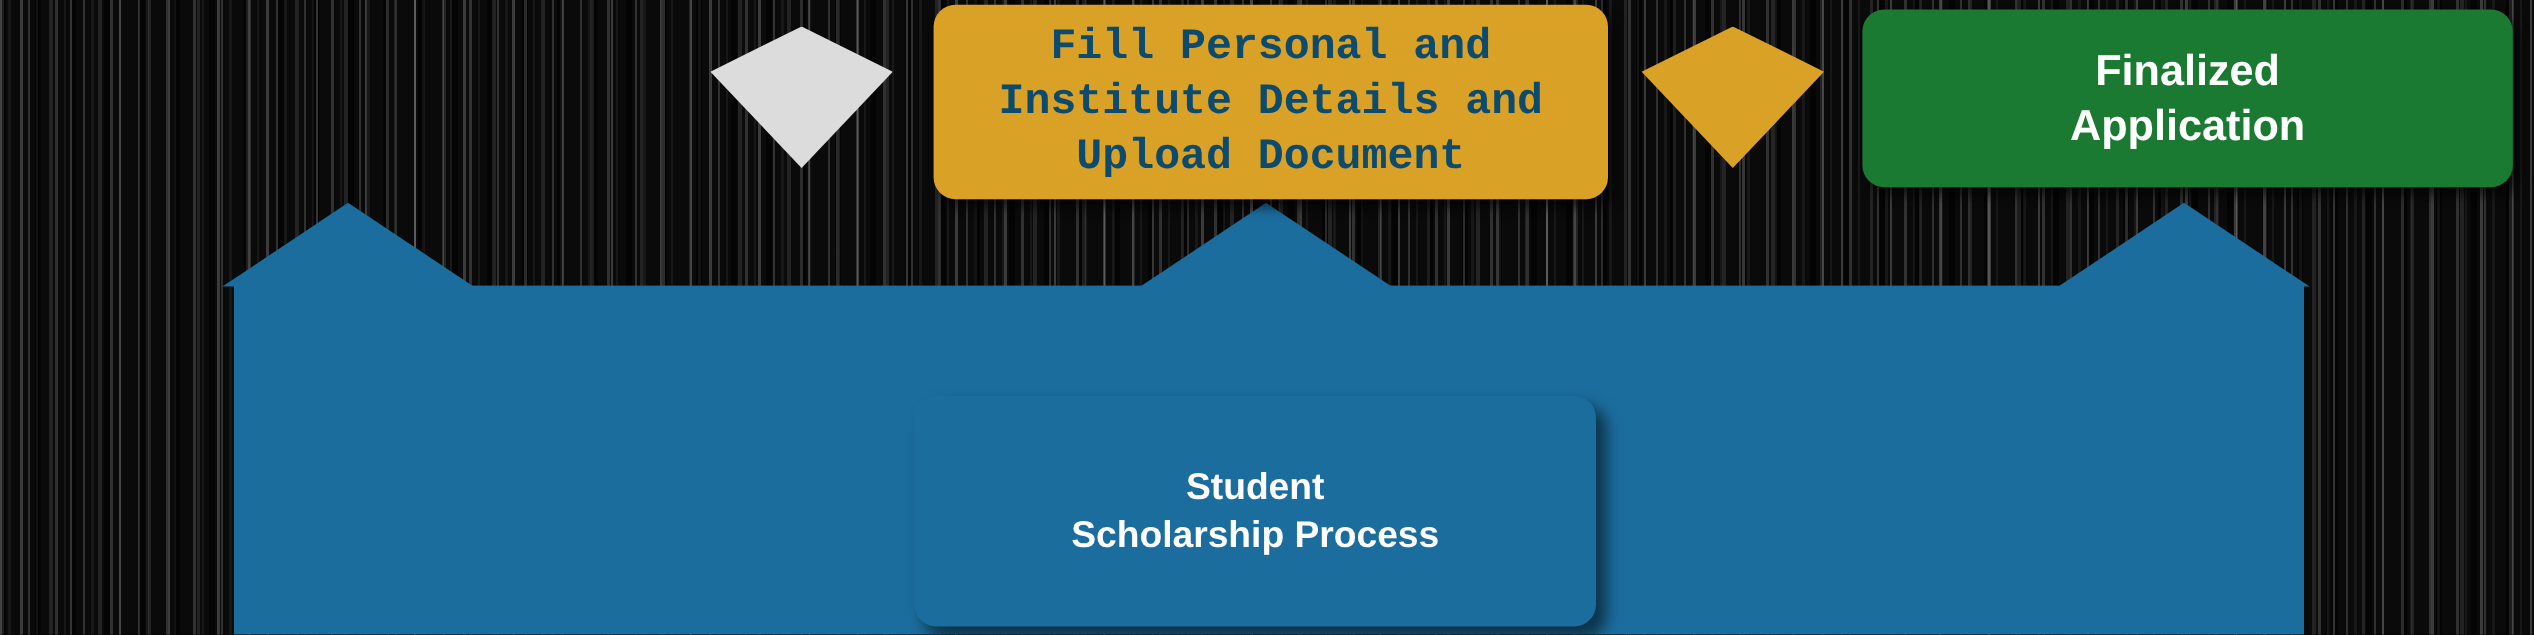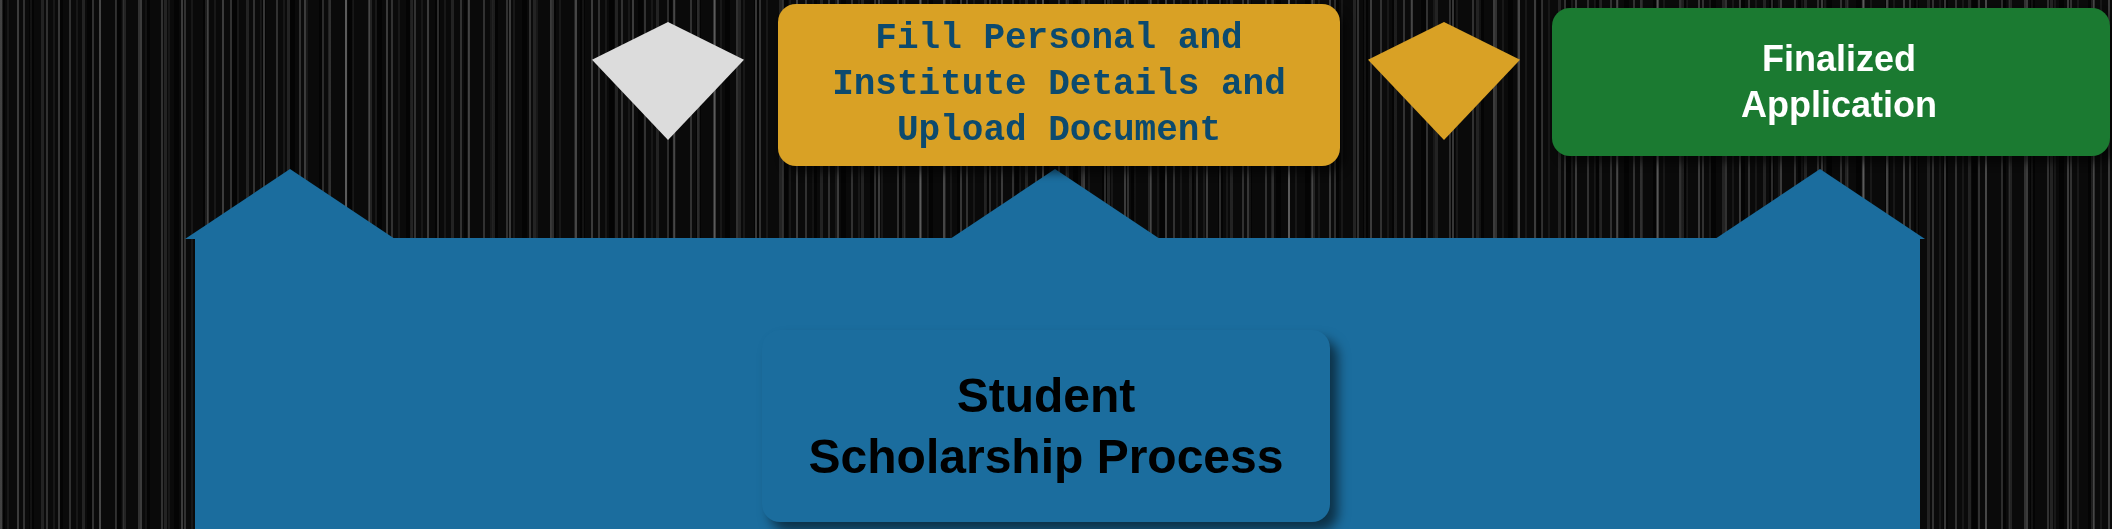--- a/index.html
+++ b/index.html
@@ -44,21 +44,21 @@
   .blue-tri{
     position:absolute;
     width:210px;height:70px;top:169px;
     clip-path:polygon(50% 0, 100% 100%, 0 100%);
   }
   .tri1{left:185px;}
   .tri2{left:950px;}
   .tri3{left:1715px;}
   .center-box{
     left:762px; top:330px; width:568px; height:192px;
-    color:#000000; font-size:48px;
+    color:#ffffff; font-size:31px;
     box-shadow:8px 9px 12px rgba(0,0,0,0.55);
   }
 </style>
 </head>
 <body>
 
 <div class="canvas">
 
   <div class="blue-rect" style="background: rgb(27, 109, 158);"></div>
   <div class="blue-tri tri1" style="background: rgb(27, 109, 158);"></div>
@@ -67,19 +67,19 @@
 
 
   <div class="connector connector1" style="background: rgb(220, 220, 220);"></div>
 
   <div class="box step step2" style="background: rgb(217, 161, 37);">Fill Personal and
 Institute Details and
 Upload Document</div>
 
   <div class="connector connector2" style="background: rgb(217, 161, 37);"></div>
 
-  <div class="box step step3" style="background: rgb(27, 122, 49); padding-left: 16px;">Finalized
+  <div class="box step step3" style="background: rgb(27, 122, 49);">Finalized
 Application</div>
 
   <div class="box center-box" style="background: rgb(27, 109, 158);">Student
 Scholarship Process</div>
 
 </div>
 
 </body></html>

